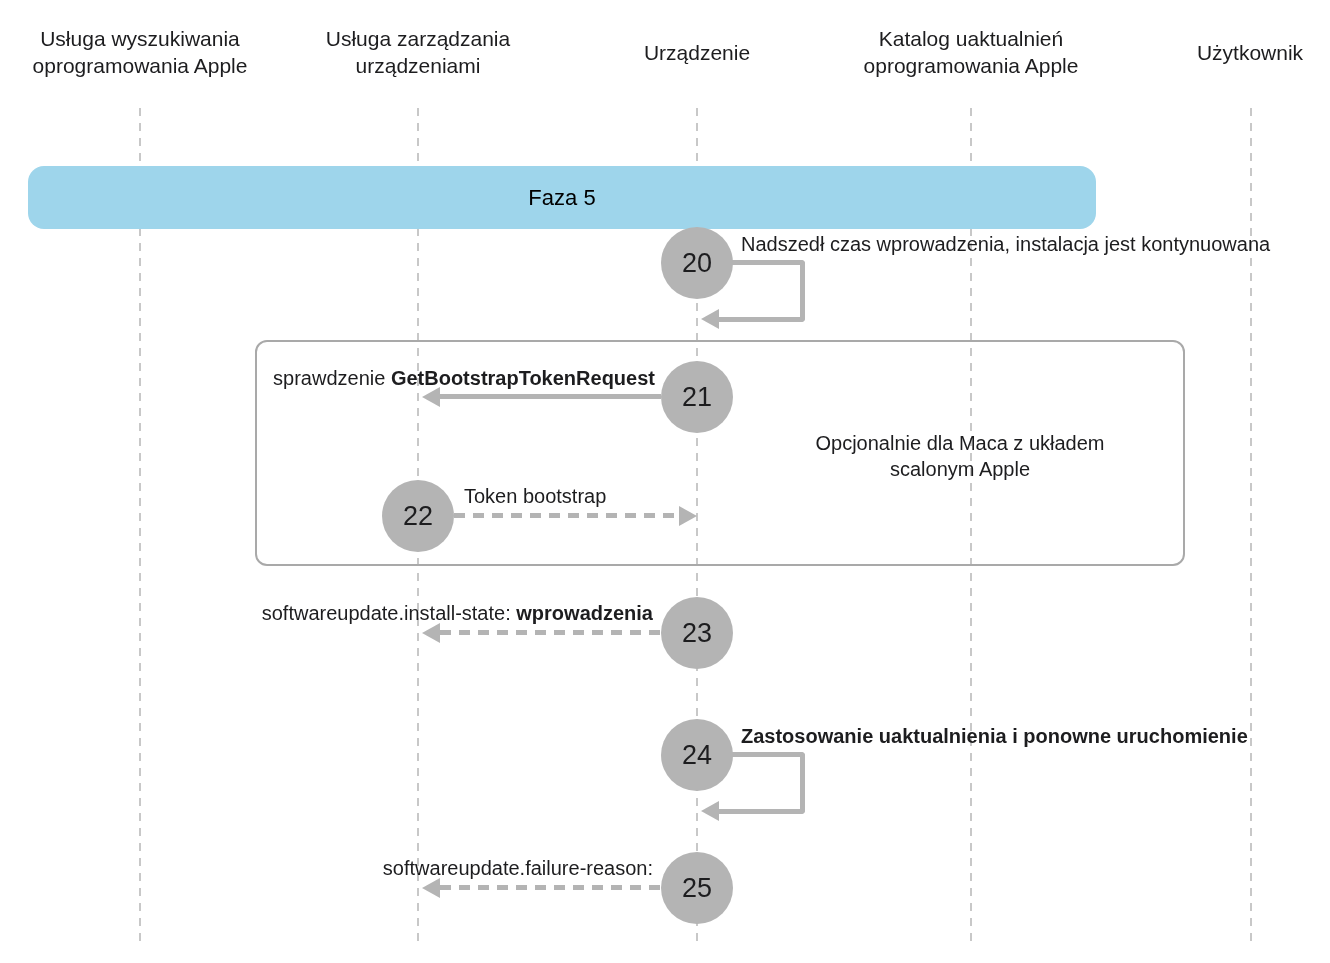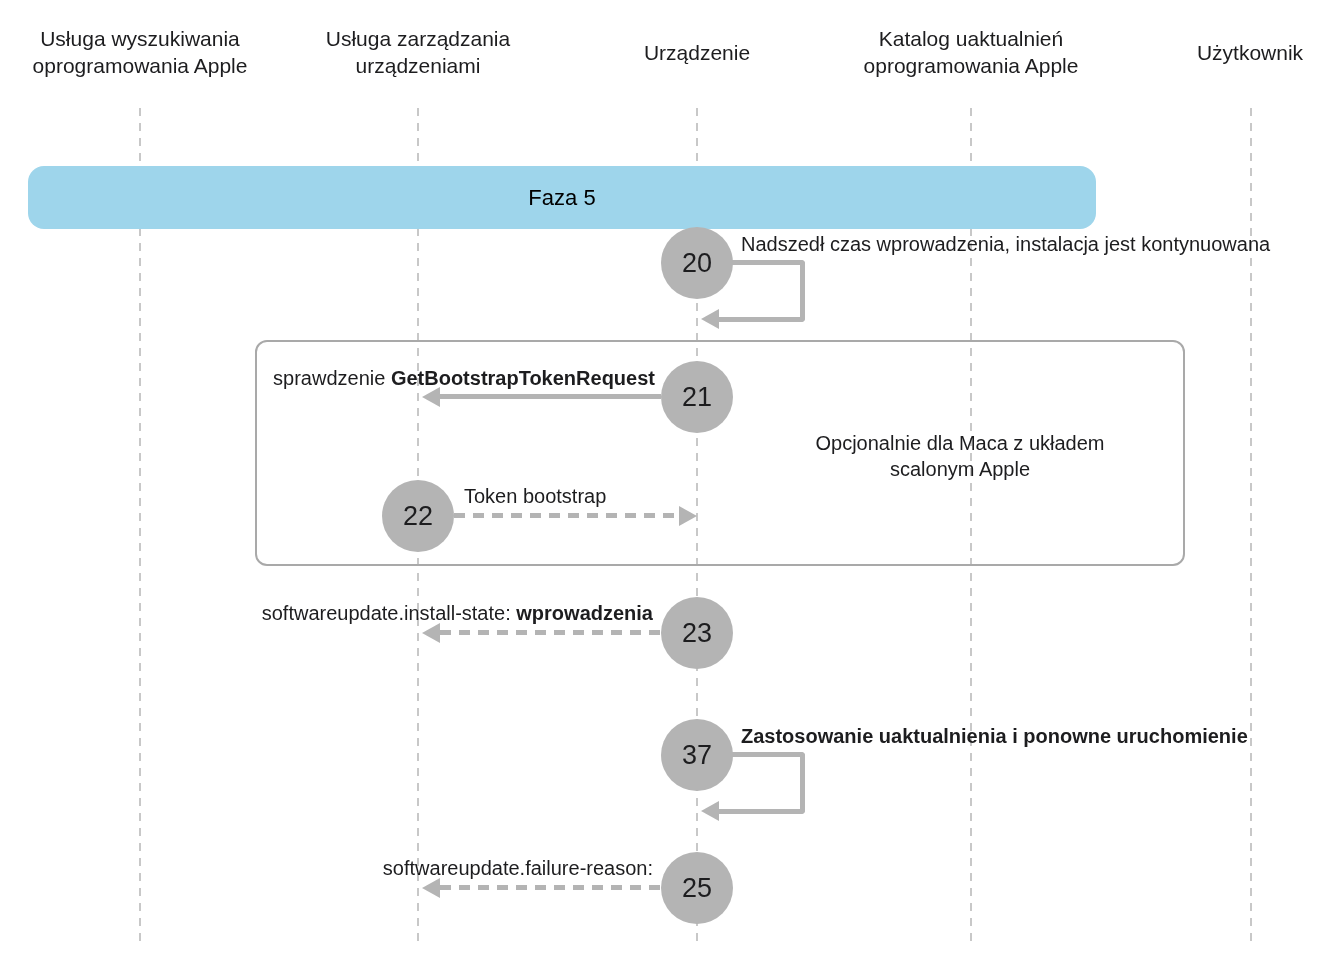--- a/index.html
+++ b/index.html
@@ -98,21 +98,21 @@
     <span>softwareupdate.install-state: </span><span class="em">wprowadzenia</span>
   </div>
   <div class="step-circle" style="left:661px;top:597px;">
     <span>23</span>
   </div>
 
   <div class="self-loop" style="left:718px;top:752px;"></div>
   <div class="arrowhead-left" style="left:701px;top:801px;"></div>
   <div class="msg-label" style="left:741px;top:725px;font-weight:bold;">Zastosowanie uaktualnienia i ponowne uruchomienie</div>
   <div class="step-circle" style="left:661px;top:719px;">
-    <span>37</span>
+    <span>24</span>
   </div>
 
   <div class="line-dashed" style="left:440px;top:885px;width:221px;"></div>
   <div class="arrowhead-left" style="left:422px;top:878px;"></div>
   <div class="msg-label" style="right:677px;top:857px;text-align:right;">softwareupdate.failure-reason:</div>
   <div class="step-circle" style="left:661px;top:852px;">
     <span>25</span>
   </div>
 
 </div>

